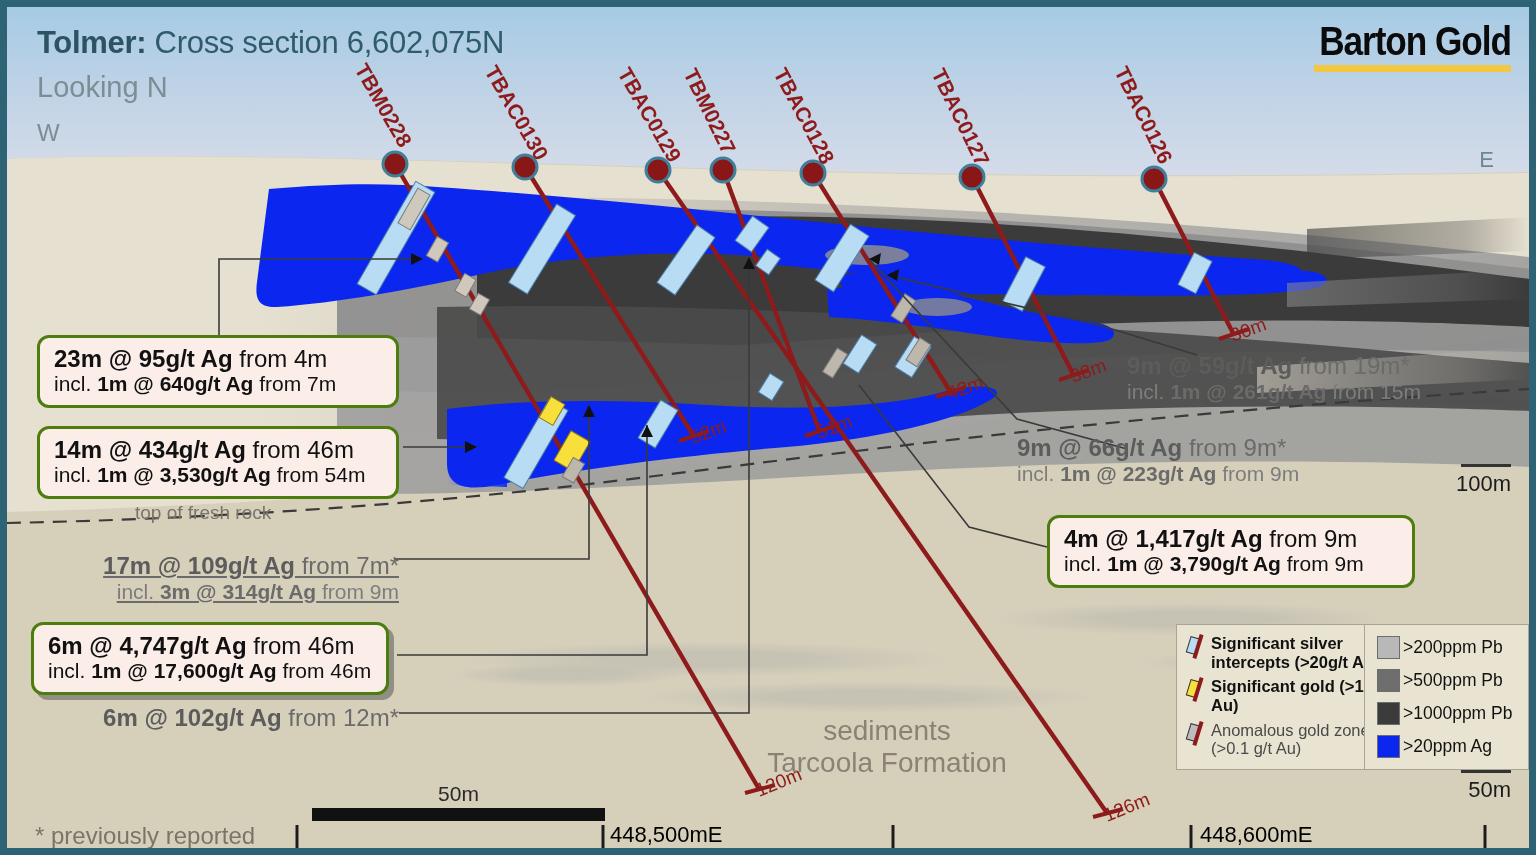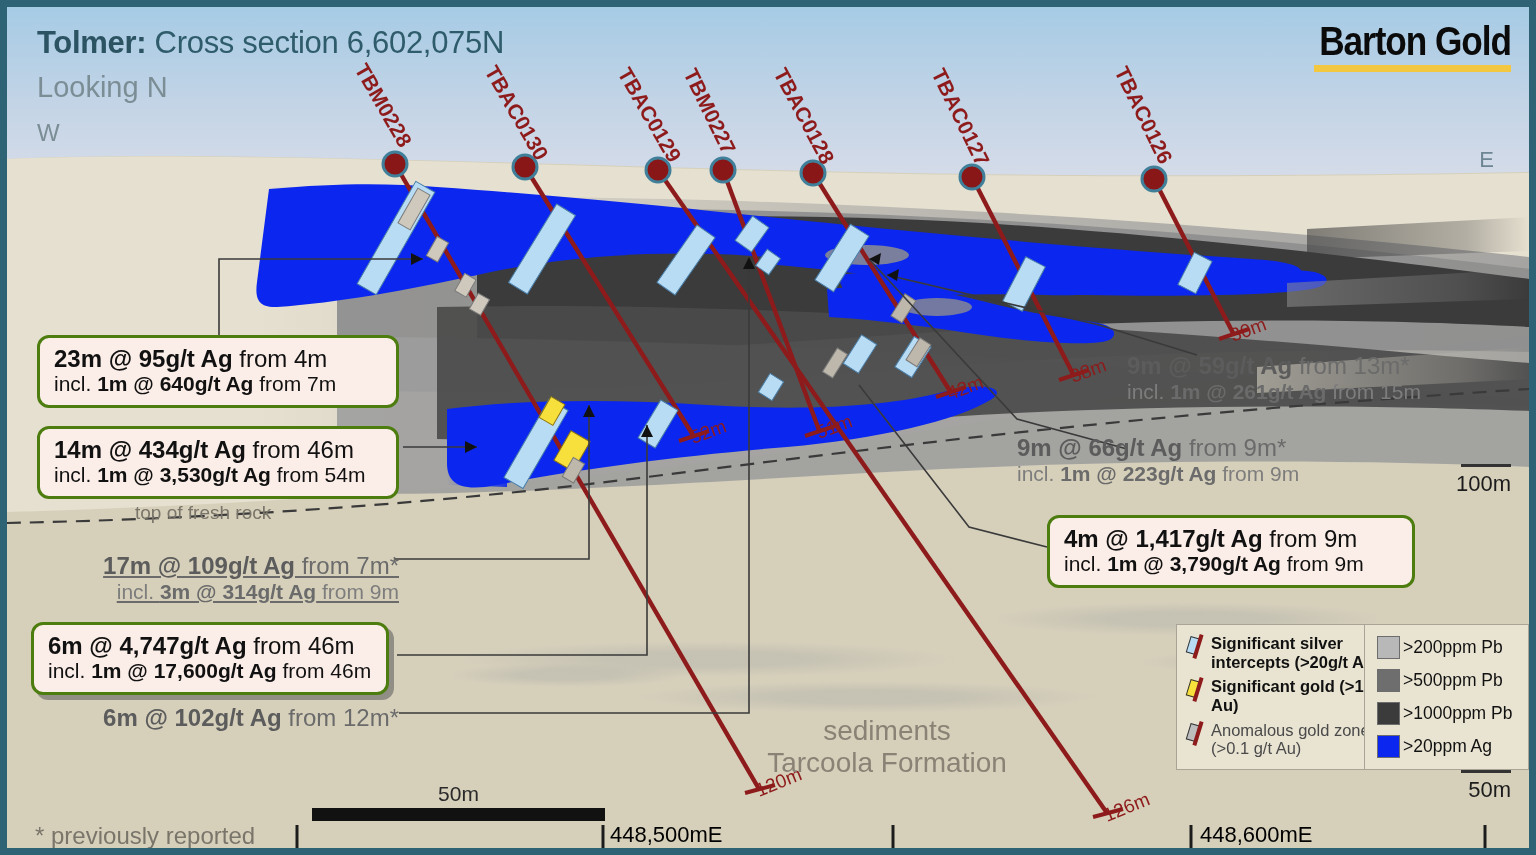--- a/index.html
+++ b/index.html
@@ -394,21 +394,21 @@
   <div class="callout shadowed" id="co3" style="left: 24px; top: 615px; min-width: 358px;">
     <div class="l1"><b>6m @ 4,747g/t Ag</b><span> from 46m</span></div>
     <div class="l2"><span>incl. </span><b>1m @ 17,600g/t Ag</b><span> from 46m</span></div>
   </div>
 
   <div class="plaintext" id="co4" style="left: 52px; top: 697px; width: 340px;">
     <div class="l1"><b>6m @ 102g/t Ag</b><span> from 12m*</span></div>
   </div>
 
   <div class="plaintext left-al" id="co5" style="left: 1120px; top: 345px; width: 396px;">
-    <div class="l1"><b>9m @ 59g/t Ag</b><span> from 13m*</span></div>
+    <div class="l1"><b>9m @ 59g/t Ag</b><span> from 19m*</span></div>
     <div class="l2"><span>incl. </span><b>1m @ 261g/t Ag</b><span> from 15m</span></div>
   </div>
 
   <div class="plaintext left-al" id="co6" style="left: 1010px; top: 427px; width: 400px;">
     <div class="l1"><b>9m @ 66g/t Ag</b><span> from 9m*</span></div>
     <div class="l2"><span>incl. </span><b>1m @ 223g/t Ag</b><span> from 9m</span></div>
   </div>
 
   <div class="callout" id="co7" style="left: 1040px; top: 508px; min-width: 368px;">
     <div class="l1"><b>4m @ 1,417g/t Ag</b><span> from 9m</span></div>

